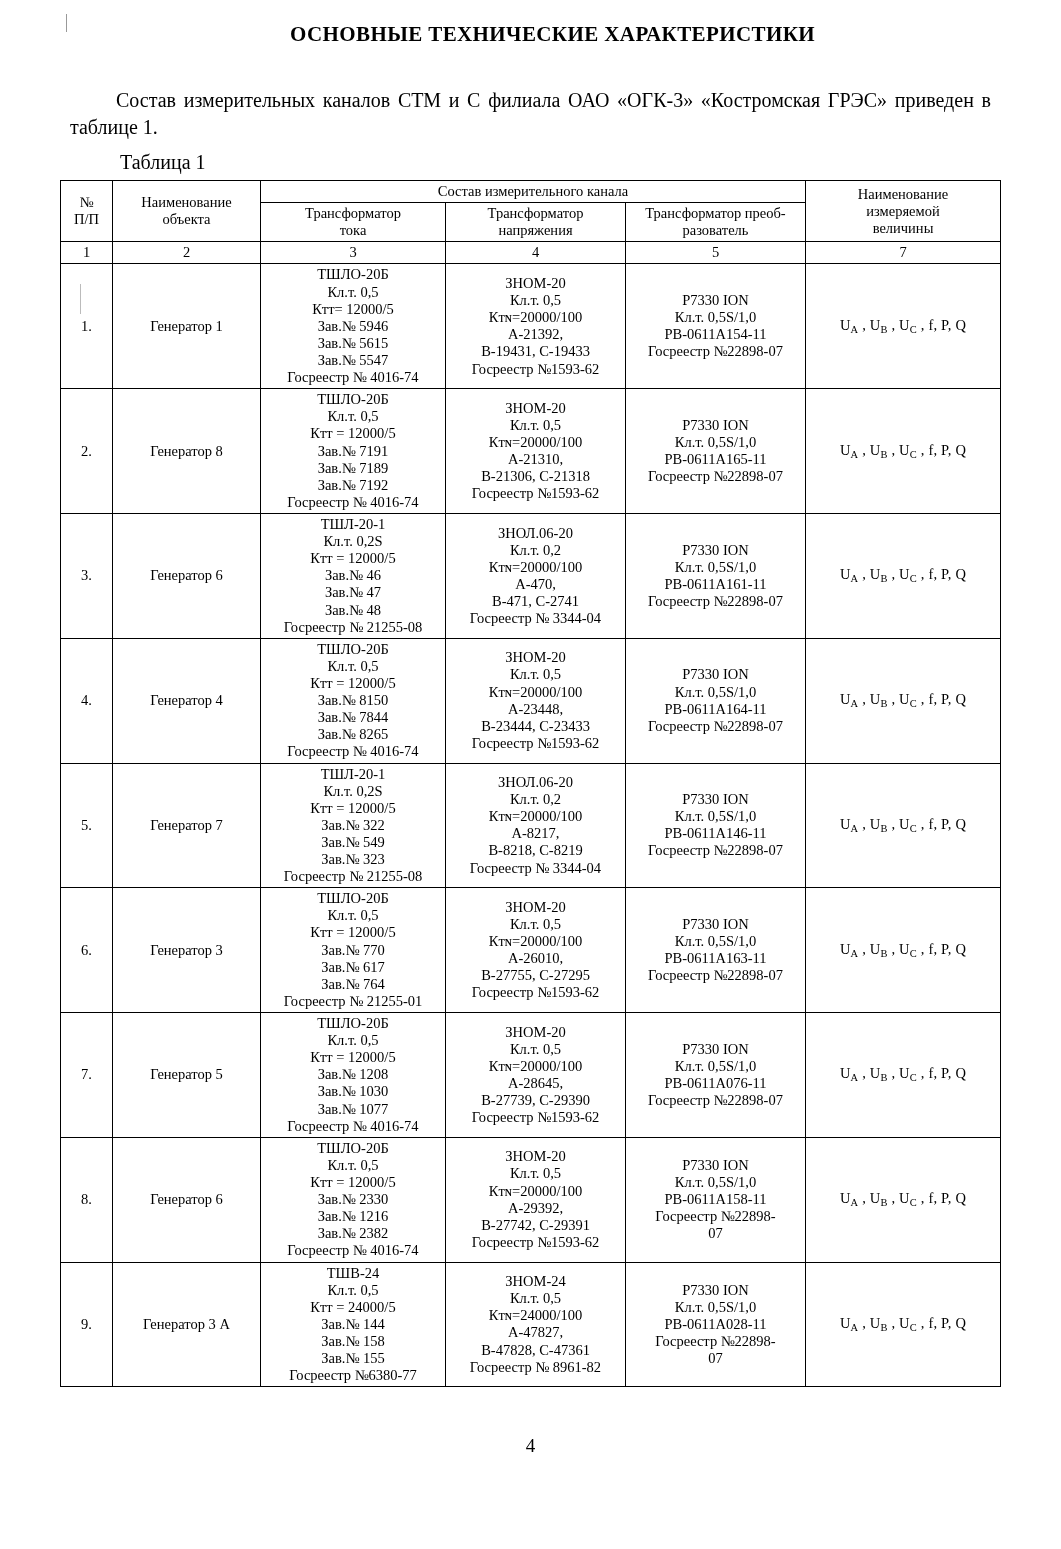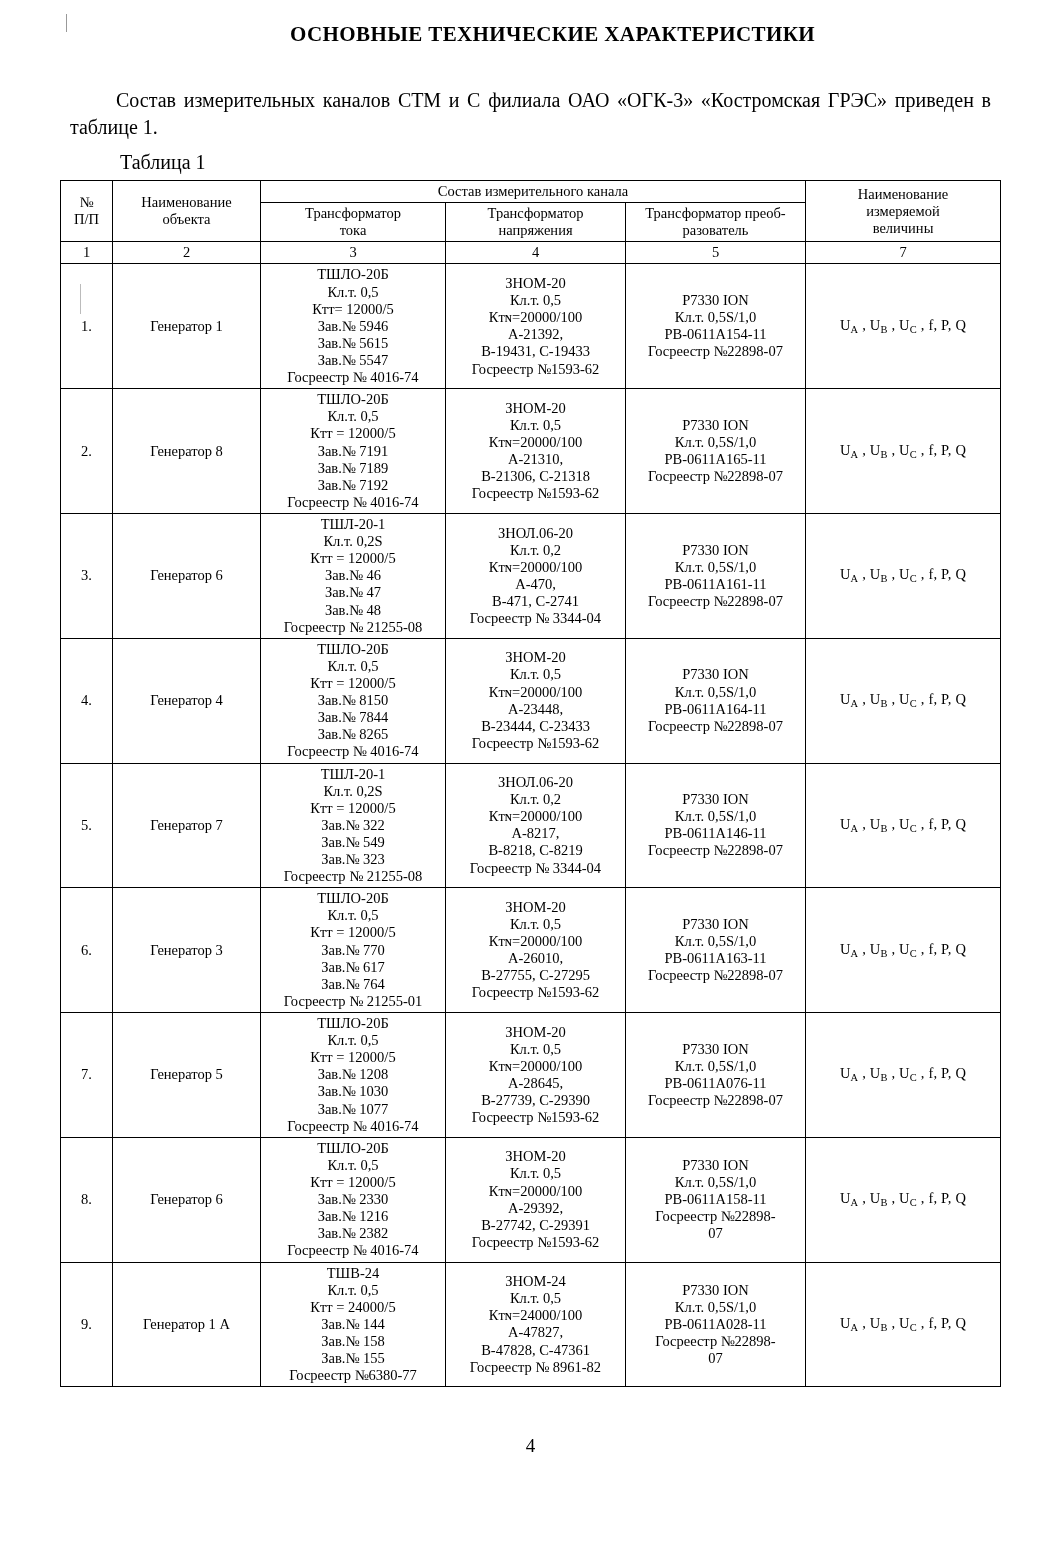--- a/index.html
+++ b/index.html
@@ -342,21 +342,21 @@
 Госреестр №1593-62</td>
           <td class="tr-cell" style="white-space: pre-line;">Р7330 ION
 Кл.т. 0,5S/1,0
 РВ-0611А158-11
 Госреестр №22898-
 07</td>
           <td class="valname">U<sub>A</sub> , U<sub>B</sub> , U<sub>C</sub> , f, P, Q</td>
         </tr>
         <tr>
           <td class="idx">9.</td>
-          <td class="objname">Генератор 1 А</td>
+          <td class="objname">Генератор 3 А</td>
           <td class="ct-cell" style="white-space: pre-line;">ТШВ-24
 Кл.т. 0,5
 Кᴛᴛ = 24000/5
 Зав.№ 144
 Зав.№ 158
 Зав.№ 155
 Госреестр №6380-77</td>
           <td class="vt-cell" style="white-space: pre-line;">ЗНОМ-24
 Кл.т. 0,5
 Кᴛɴ=24000/100

